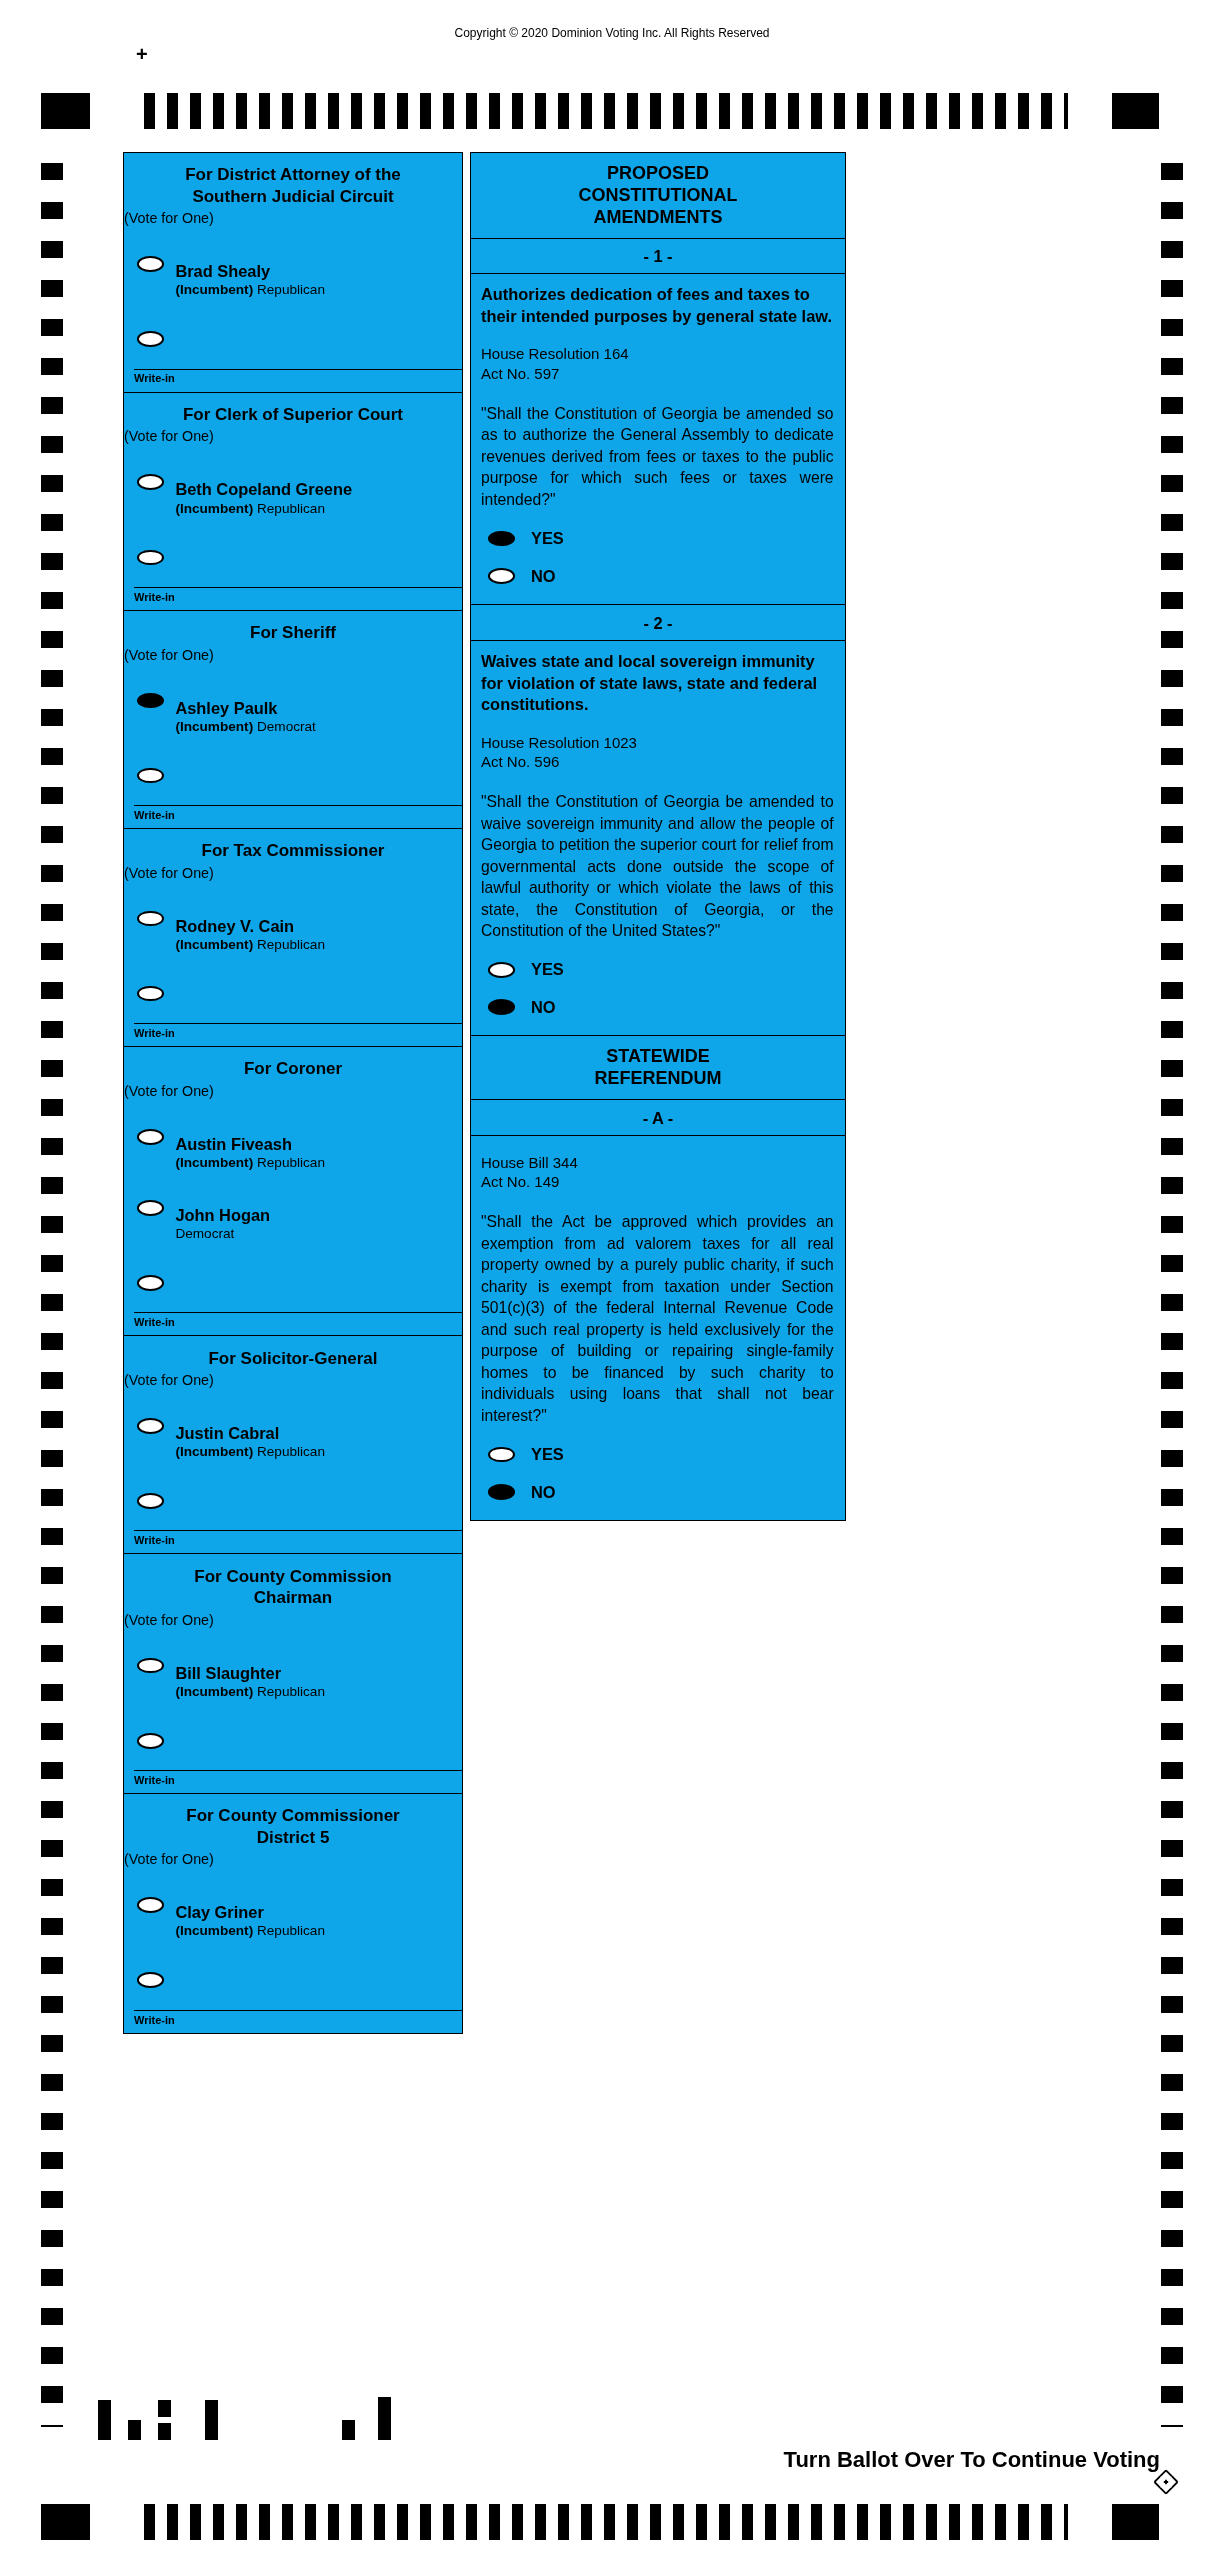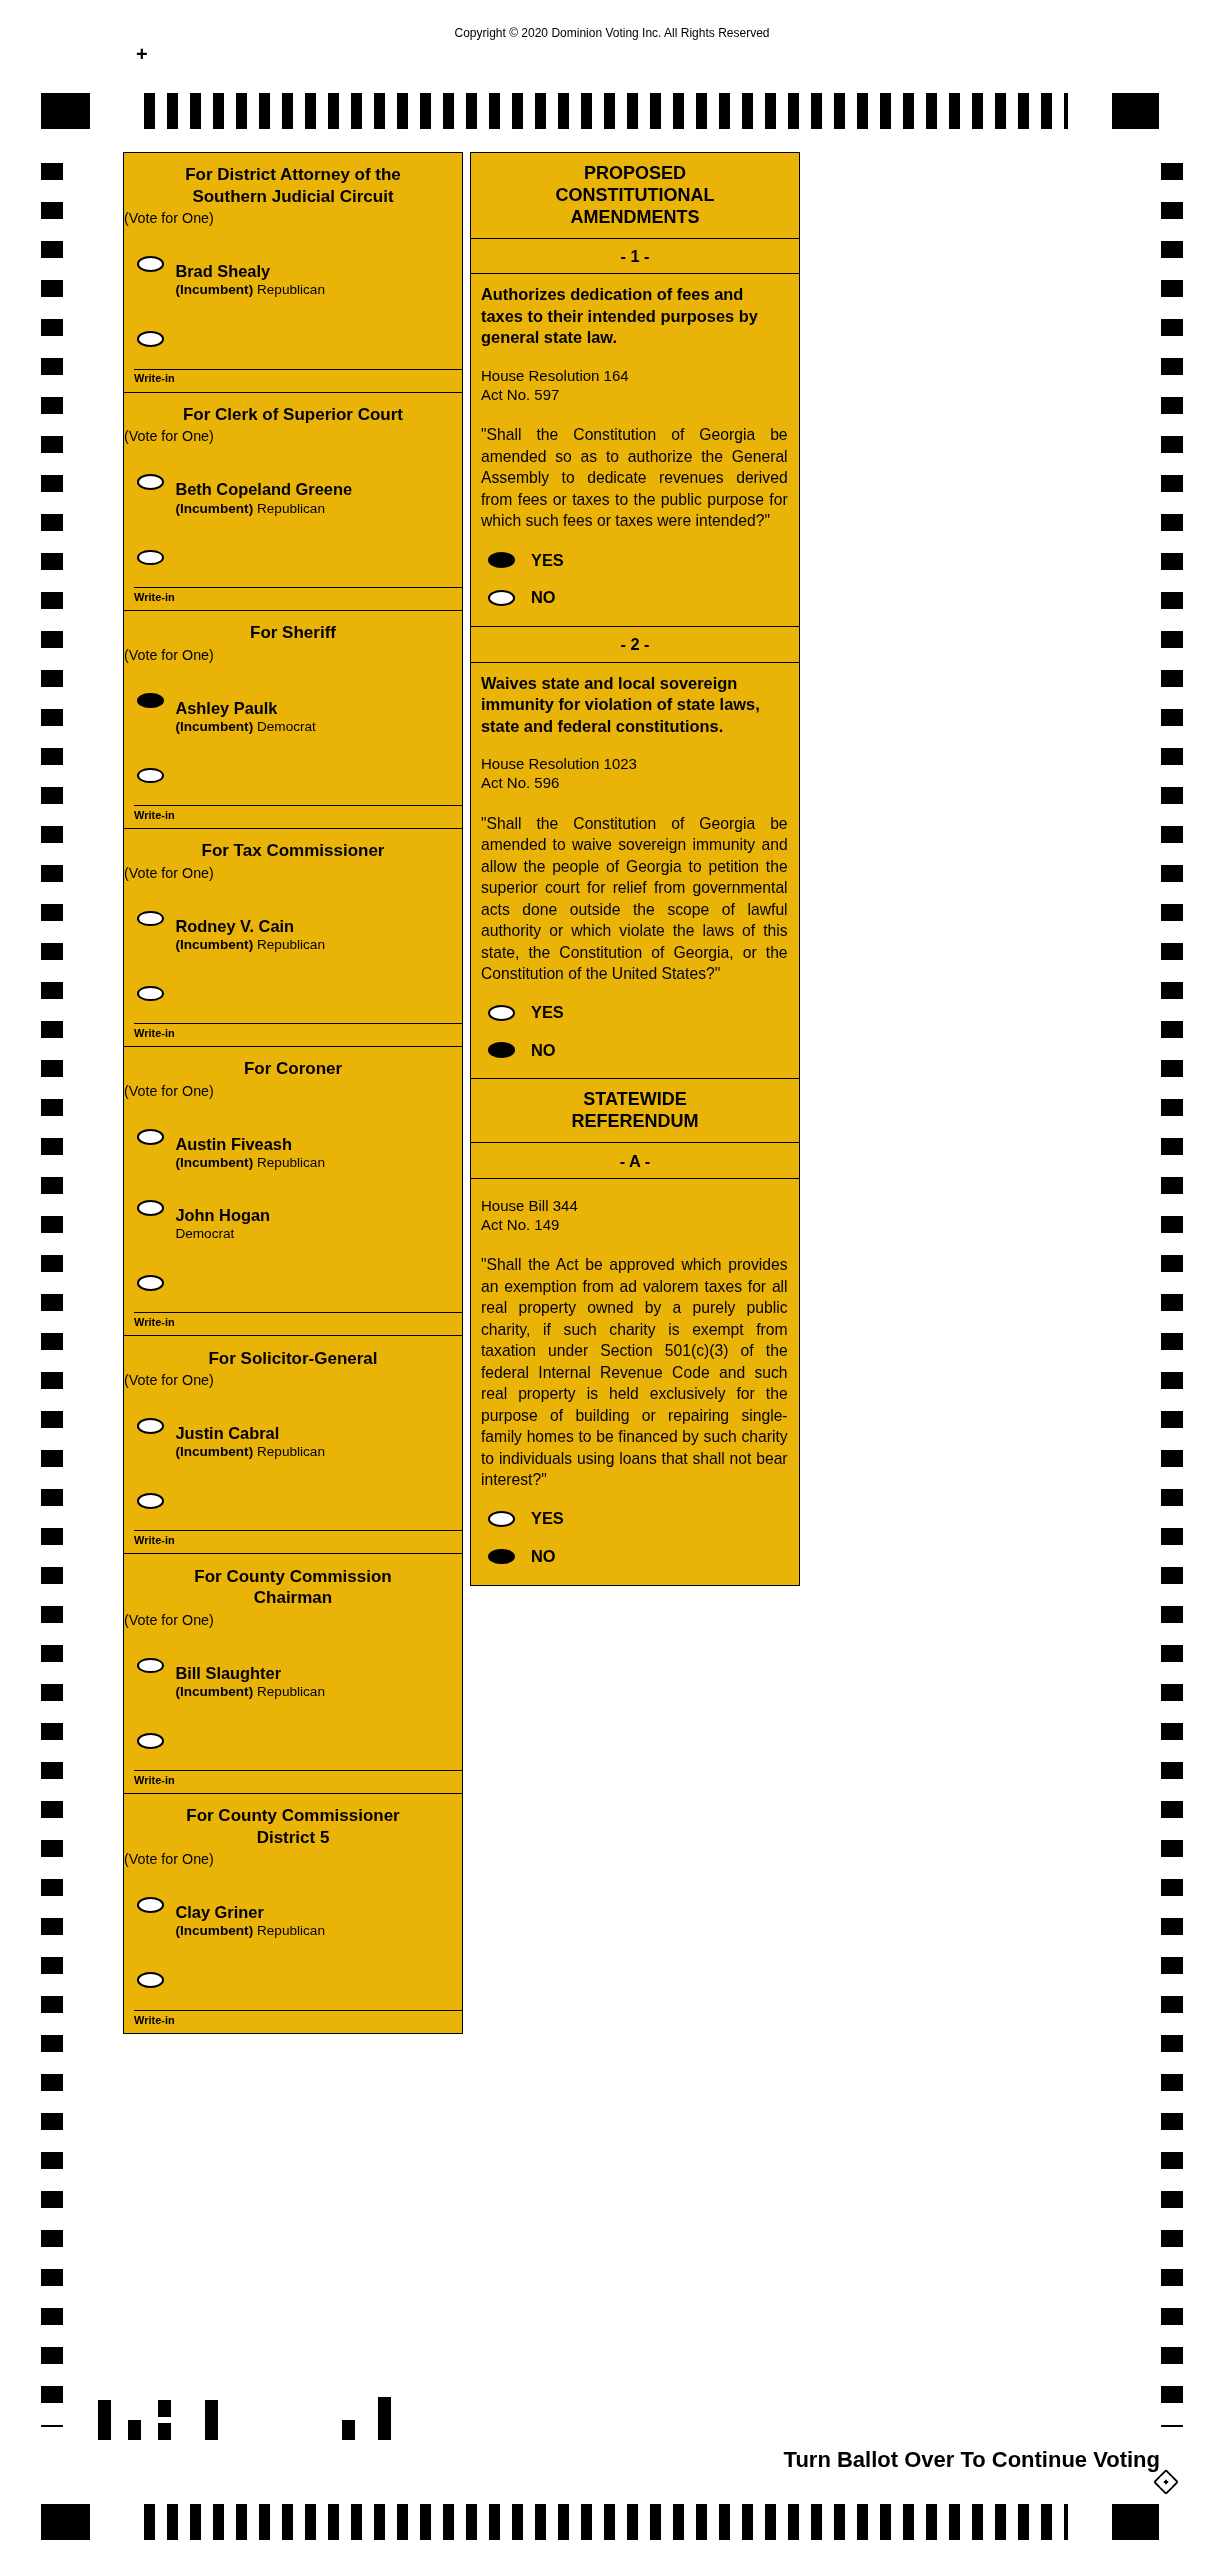--- a/index.html
+++ b/index.html
@@ -17,23 +17,23 @@
   .bb-right { left:1112px; top:2504px; width:47px; height:36px; }
   .timing-top-bars, .timing-bottom-bars { position:absolute; left:144px; width:924px; height:36px;
     background:repeating-linear-gradient(90deg,#000 0 11.4px,transparent 11.4px 23px); }
   .timing-top-bars { top:93px; }
   .timing-bottom-bars { top:2504px; }
   .timing-side { position:absolute; top:163px; width:21.5px; height:2264px;
     background:repeating-linear-gradient(180deg,#000 0 17px,transparent 17px 39px); }
   .timing-side.left { left:41px; }
   .timing-side.right { left:1161px; }
 
-  .col { position:absolute; top:152px; border:1.4px solid #000; background:#eab308; }
+  .col { position:absolute; top:152px; border:1.4px solid #000; background:#0ea5e9; }
   .col-left { left:123px; width:340px; }
-  .col-right { left:470px; width:330px; }
+  .col-right { left:470px; width:376px; }
 
   .contest + .contest { border-top:1.4px solid #000; }
   .c-title { padding:11.4px 4.3px 0; text-align:center; font-weight:bold; font-size:17px; line-height:21.5px; white-space:pre-line; }
   .c-vote { margin-top:2.9px; text-align:left; font-size:14.3px; }
   .cand { display:flex; align-items:flex-start; margin-top:30px; padding-left:13px; }
   .cand.empty { margin-top:34px; }
   .oval { flex:none; width:27px; height:15.7px; border:2.1px solid #000; border-radius:50%; background:#fff; display:inline-block; }
   .oval.filled { background:#000; }
   .cand-text { margin-left:11.4px;margin-top:6px; }
   .cand-name { font-size:16.4px; font-weight:bold; line-height:18px; }

